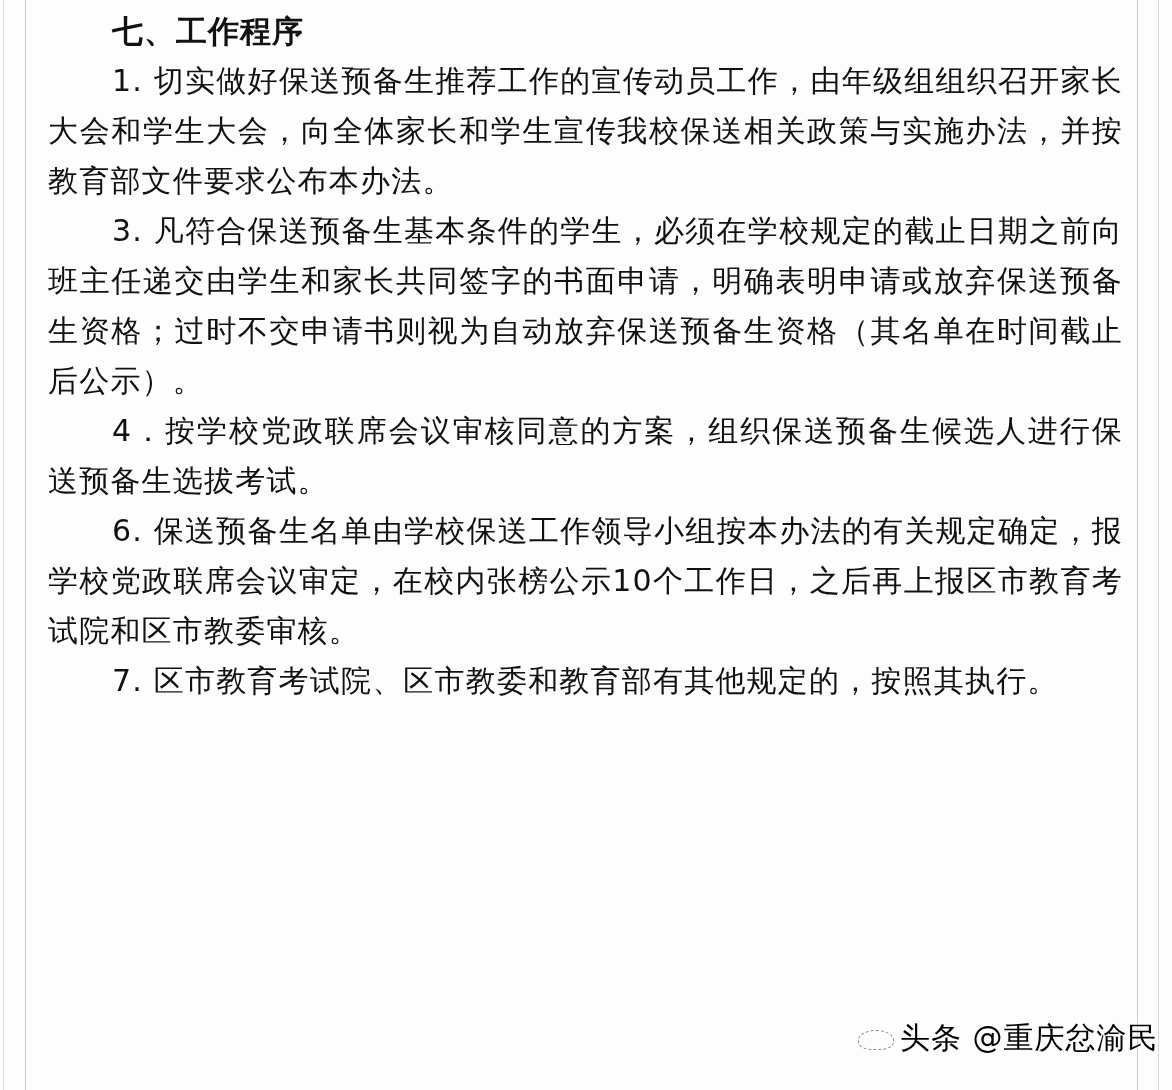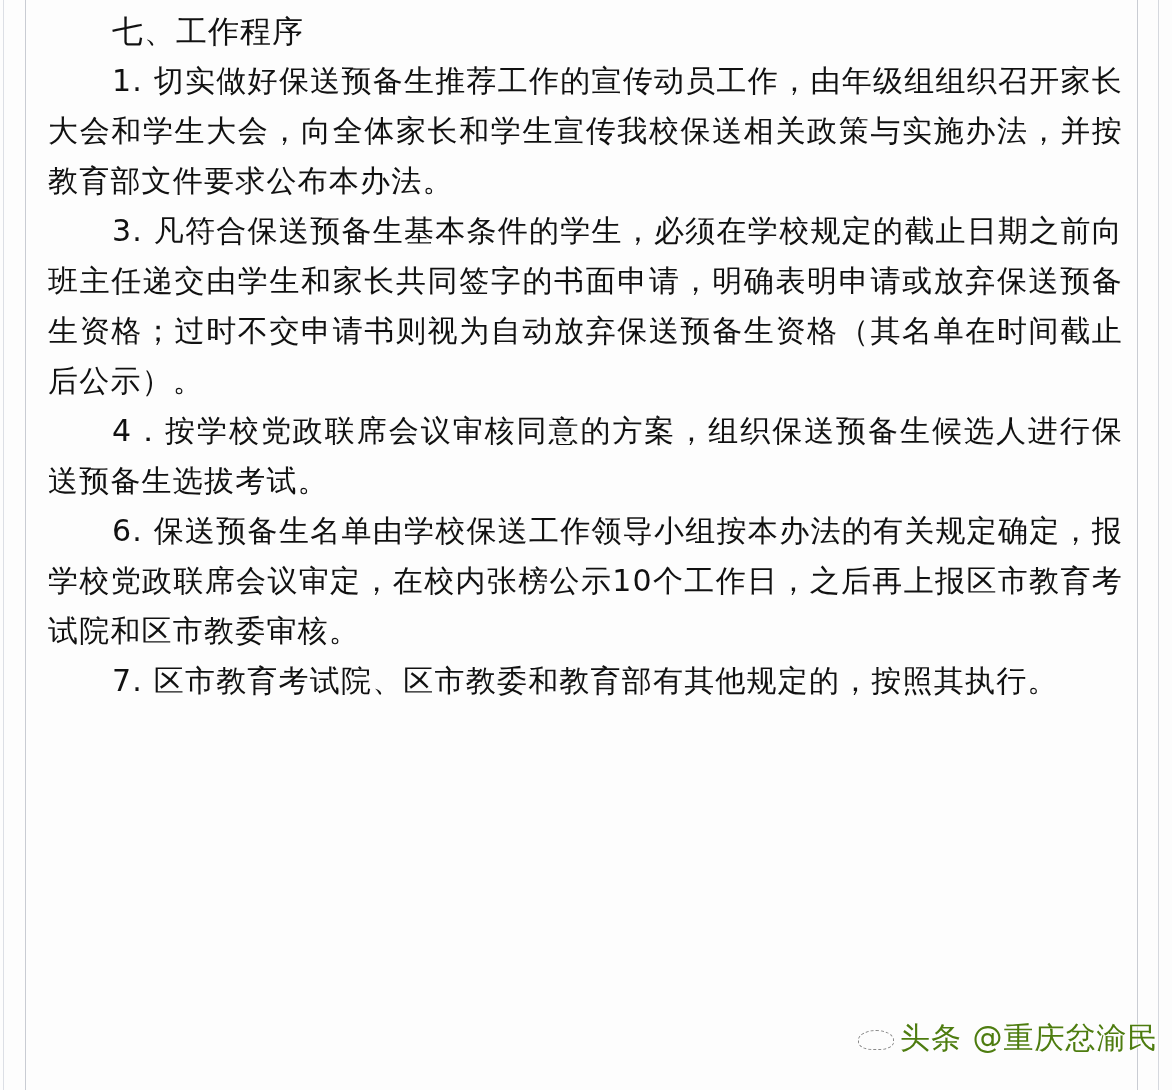--- a/index.html
+++ b/index.html
@@ -12,31 +12,31 @@
   }
   .vline { position: absolute; top: 0; bottom: 0; width: 1px; background: #c9ccd3; }
   .vline.l1 { left: 3px; background: #dcdfe5; }
   .vline.l2 { left: 25px; }
   .vline.r1 { left: 1137px; }
   .vline.r2 { left: 1158px; background: #d5d8de; }
   .page {
     position: absolute; left: 48px; top: 6px; width: 1075px;
   }
   .heading {
-    font-weight: normal; font-size: 31px; line-height: 50px;
+    font-weight: bold; font-size: 31px; line-height: 50px;
     padding-left: 64px; letter-spacing: 1px; margin: 0;
   }
   .para {
     font-size: 30px; line-height: 50px; margin: 0;
     text-indent: 64px; letter-spacing: 1.2px;
     text-align: justify;
   }
   .watermark {
     position: absolute; left: 858px; top: 1018px;
-    font-size: 30px; color: #4d7c0f; letter-spacing: 1px;
+    font-size: 30px; color: #000000; letter-spacing: 1px;
     text-shadow: 0 0 2px #fff, 0 0 3px #fff;
     white-space: nowrap;
   }
   .wm-icon {
     display: inline-block; width: 34px; height: 18px; border: 1px dashed #888;
     border-radius: 50% 50% 40% 40%; vertical-align: middle; margin-right: 6px;
   }
 </style>
 </head>
 <body>

